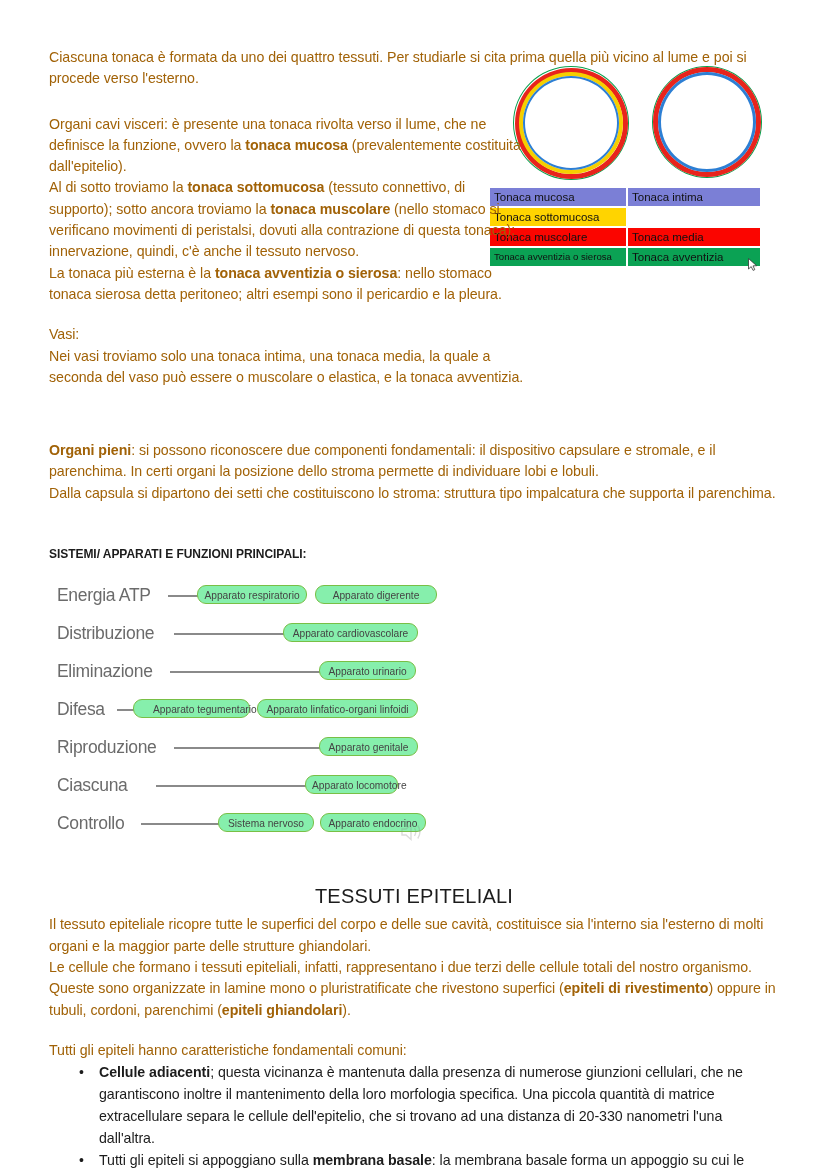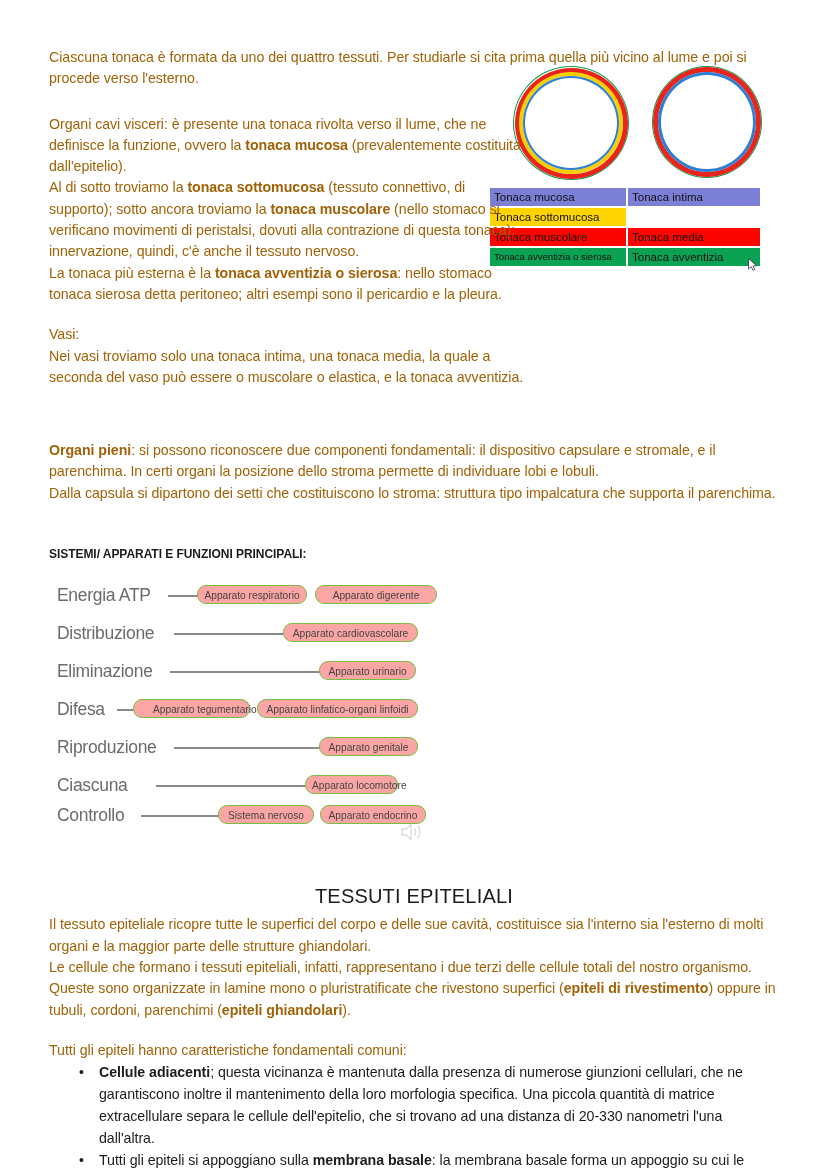--- a/index.html
+++ b/index.html
@@ -183,21 +183,21 @@
     top: 12px;
     height: 1.6px;
     background: #8a8a8a;
   }
   .pill {
     position: absolute;
     top: 2px;
     height: 19px;
     line-height: 19px;
     box-sizing: border-box;
-    background: #fca5a5;
+    background: #86efac;
     border: 1.5px solid #79bf45;
     border-radius: 9px;
     font-size: 10.2px;
     color: #444;
     text-align: center;
     white-space: nowrap;
     padding: 0 6px;
     font-family: "Liberation Sans", sans-serif;
   }
   .speaker-mark {
@@ -354,21 +354,21 @@
         <div class="sys-line" style="left:117px; width:148px;"></div>
         <span class="pill" style="left:262px; width:99px;">Apparato genitale</span>
       </div>
 
       <div class="sys-row" style="top:190px">
         <span class="sys-label">Ciascuna</span>
         <div class="sys-line" style="left:99px; width:153px;"></div>
         <span class="pill" style="left:248px; width:93px;">Apparato locomotore</span>
       </div>
 
-      <div class="sys-row" style="top:220px">
+      <div class="sys-row" style="top:228px">
         <span class="sys-label">Controllo</span>
         <div class="sys-line" style="left:84px; width:81px;"></div>
         <span class="pill" style="left:161px; width:96px;">Sistema nervoso</span>
         <span class="pill" style="left:263px; width:106px;">Apparato endocrino</span>
       </div>
 
       <svg class="speaker-mark" viewBox="0 0 28 24">
         <path d="M3 9 H7 L12 4.5 V19.5 L7 15 H3 Z" fill="none" stroke="#8a8a8a" stroke-width="1.4"></path>
         <path d="M15.5 8 Q18 12 15.5 16" fill="none" stroke="#8a8a8a" stroke-width="1.4"></path>
         <path d="M18.8 5.5 Q23 12 18.8 18.5" fill="none" stroke="#8a8a8a" stroke-width="1.4"></path>

